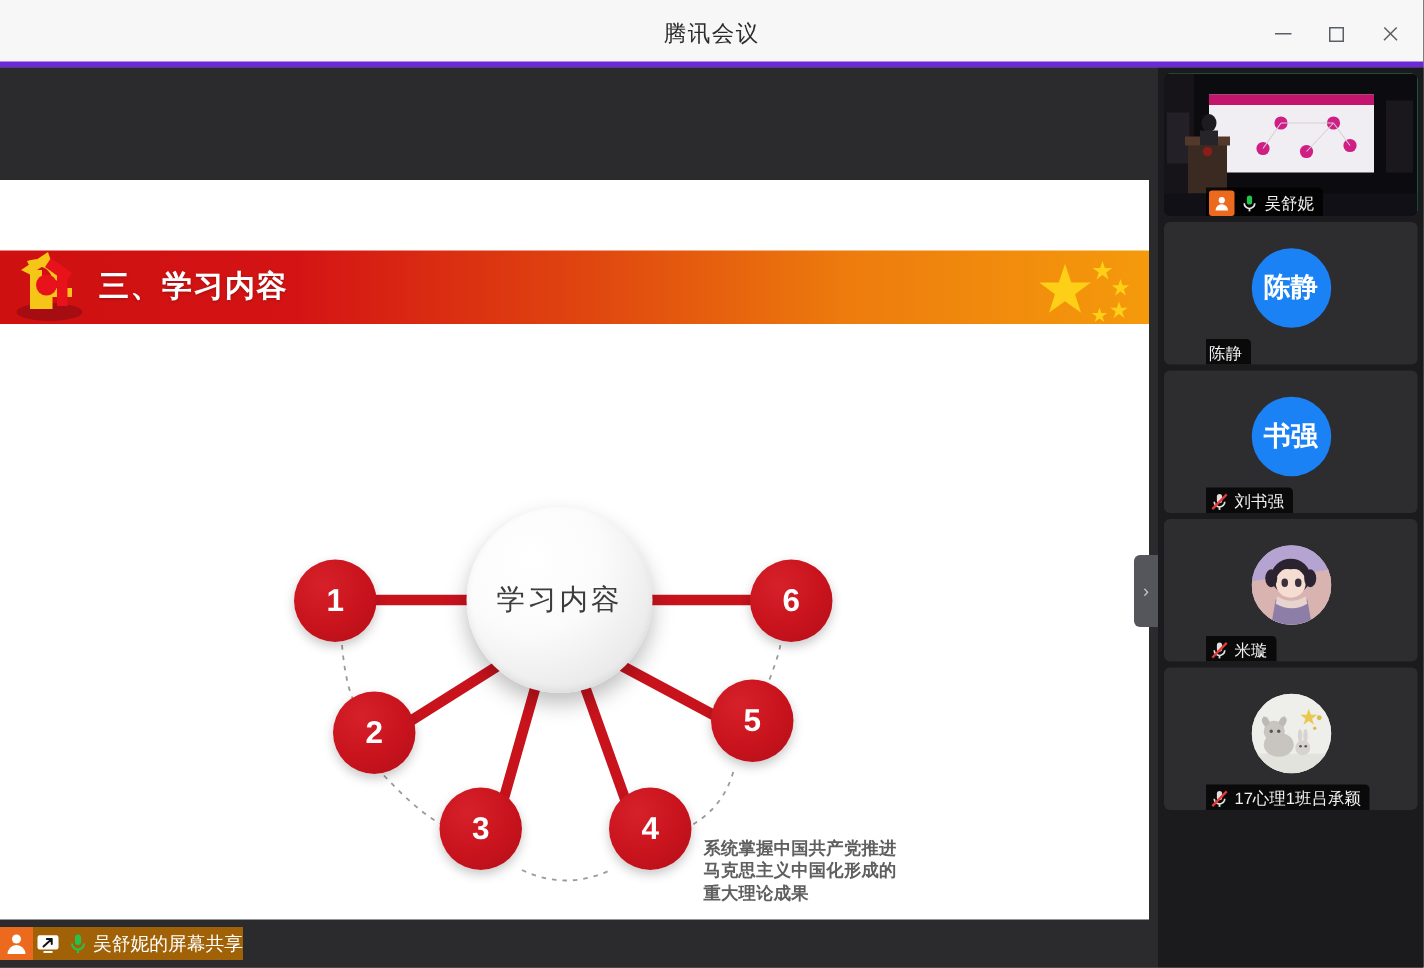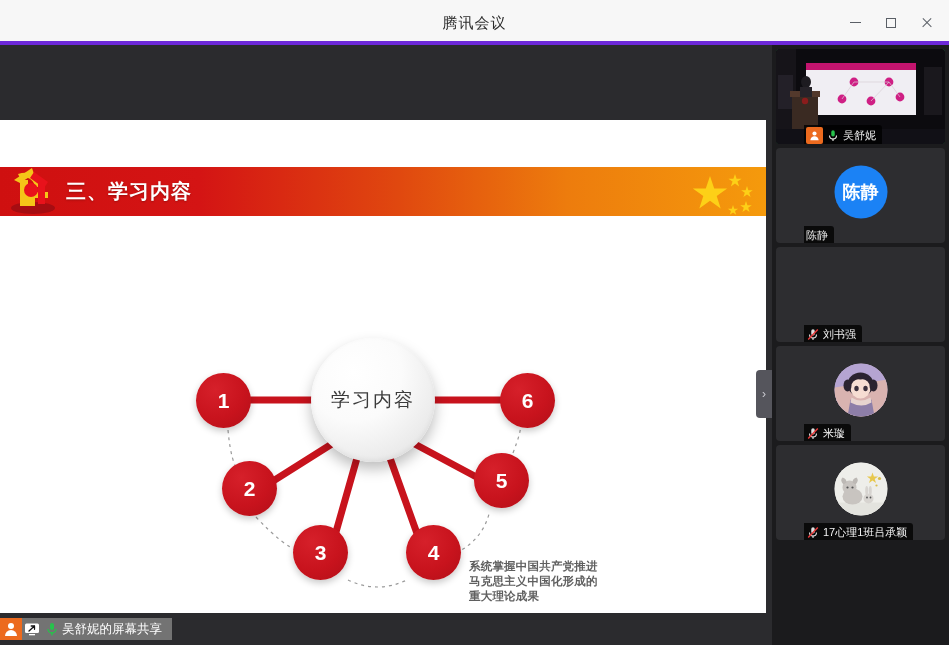--- a/index.html
+++ b/index.html
@@ -153,21 +153,21 @@
     position: absolute; left: 756px; top: 325px; width: 16px; height: 48px;
     background: #55555c; border-radius: 4px 0 0 4px;
     display: flex; align-items: center; justify-content: center;
   }
   .collapse span { color: #c9c9cf; font-size: 12px; }
 
   
   .sharebar {
     position: absolute; left: 0; bottom: 5px;
     display: flex; align-items: center;
-    background: #737373; height: 22px; padding-right: 10px;
+    background: #a16207; height: 22px; 
   }
   .sharebar .nm { font-size: 12.5px; color: #ffffff; white-space: nowrap; }
   .share-orange {
     width: 22px; height: 22px; background: #ec6a1e;
     display: flex; align-items: center; justify-content: center; flex:0 0 auto;
   }
   .ico { width: 16px; height: 16px; margin: 0 2px; flex: 0 0 auto; }
 </style>
 </head>
 <body>
@@ -348,20 +348,23 @@
     <div class="tile">
       <div class="avatar">
         <span>陈静</span>
       </div>
       <div class="namebar">
         <span class="nm">陈静</span>
       </div>
     </div>
 
     <div class="tile">
+      <div class="avatar">
+        <span>书强</span>
+      </div>
       <div class="namebar">
         <svg class="mic" viewBox="0 0 16 16">
           <rect x="6" y="2" width="4" height="7" rx="2" fill="#e0e0e0"></rect>
           <path d="M4 8 a4 4 0 0 0 8 0" stroke="#e0e0e0" stroke-width="1.3" fill="none"></path>
           <rect x="7.3" y="11.6" width="1.4" height="2.6" fill="#e0e0e0"></rect>
           <line x1="2.5" y1="13.6" x2="13.5" y2="2.4" stroke="#e83a3a" stroke-width="1.7"></line>
         </svg>
         <span class="nm">刘书强</span>
       </div>
     </div>

